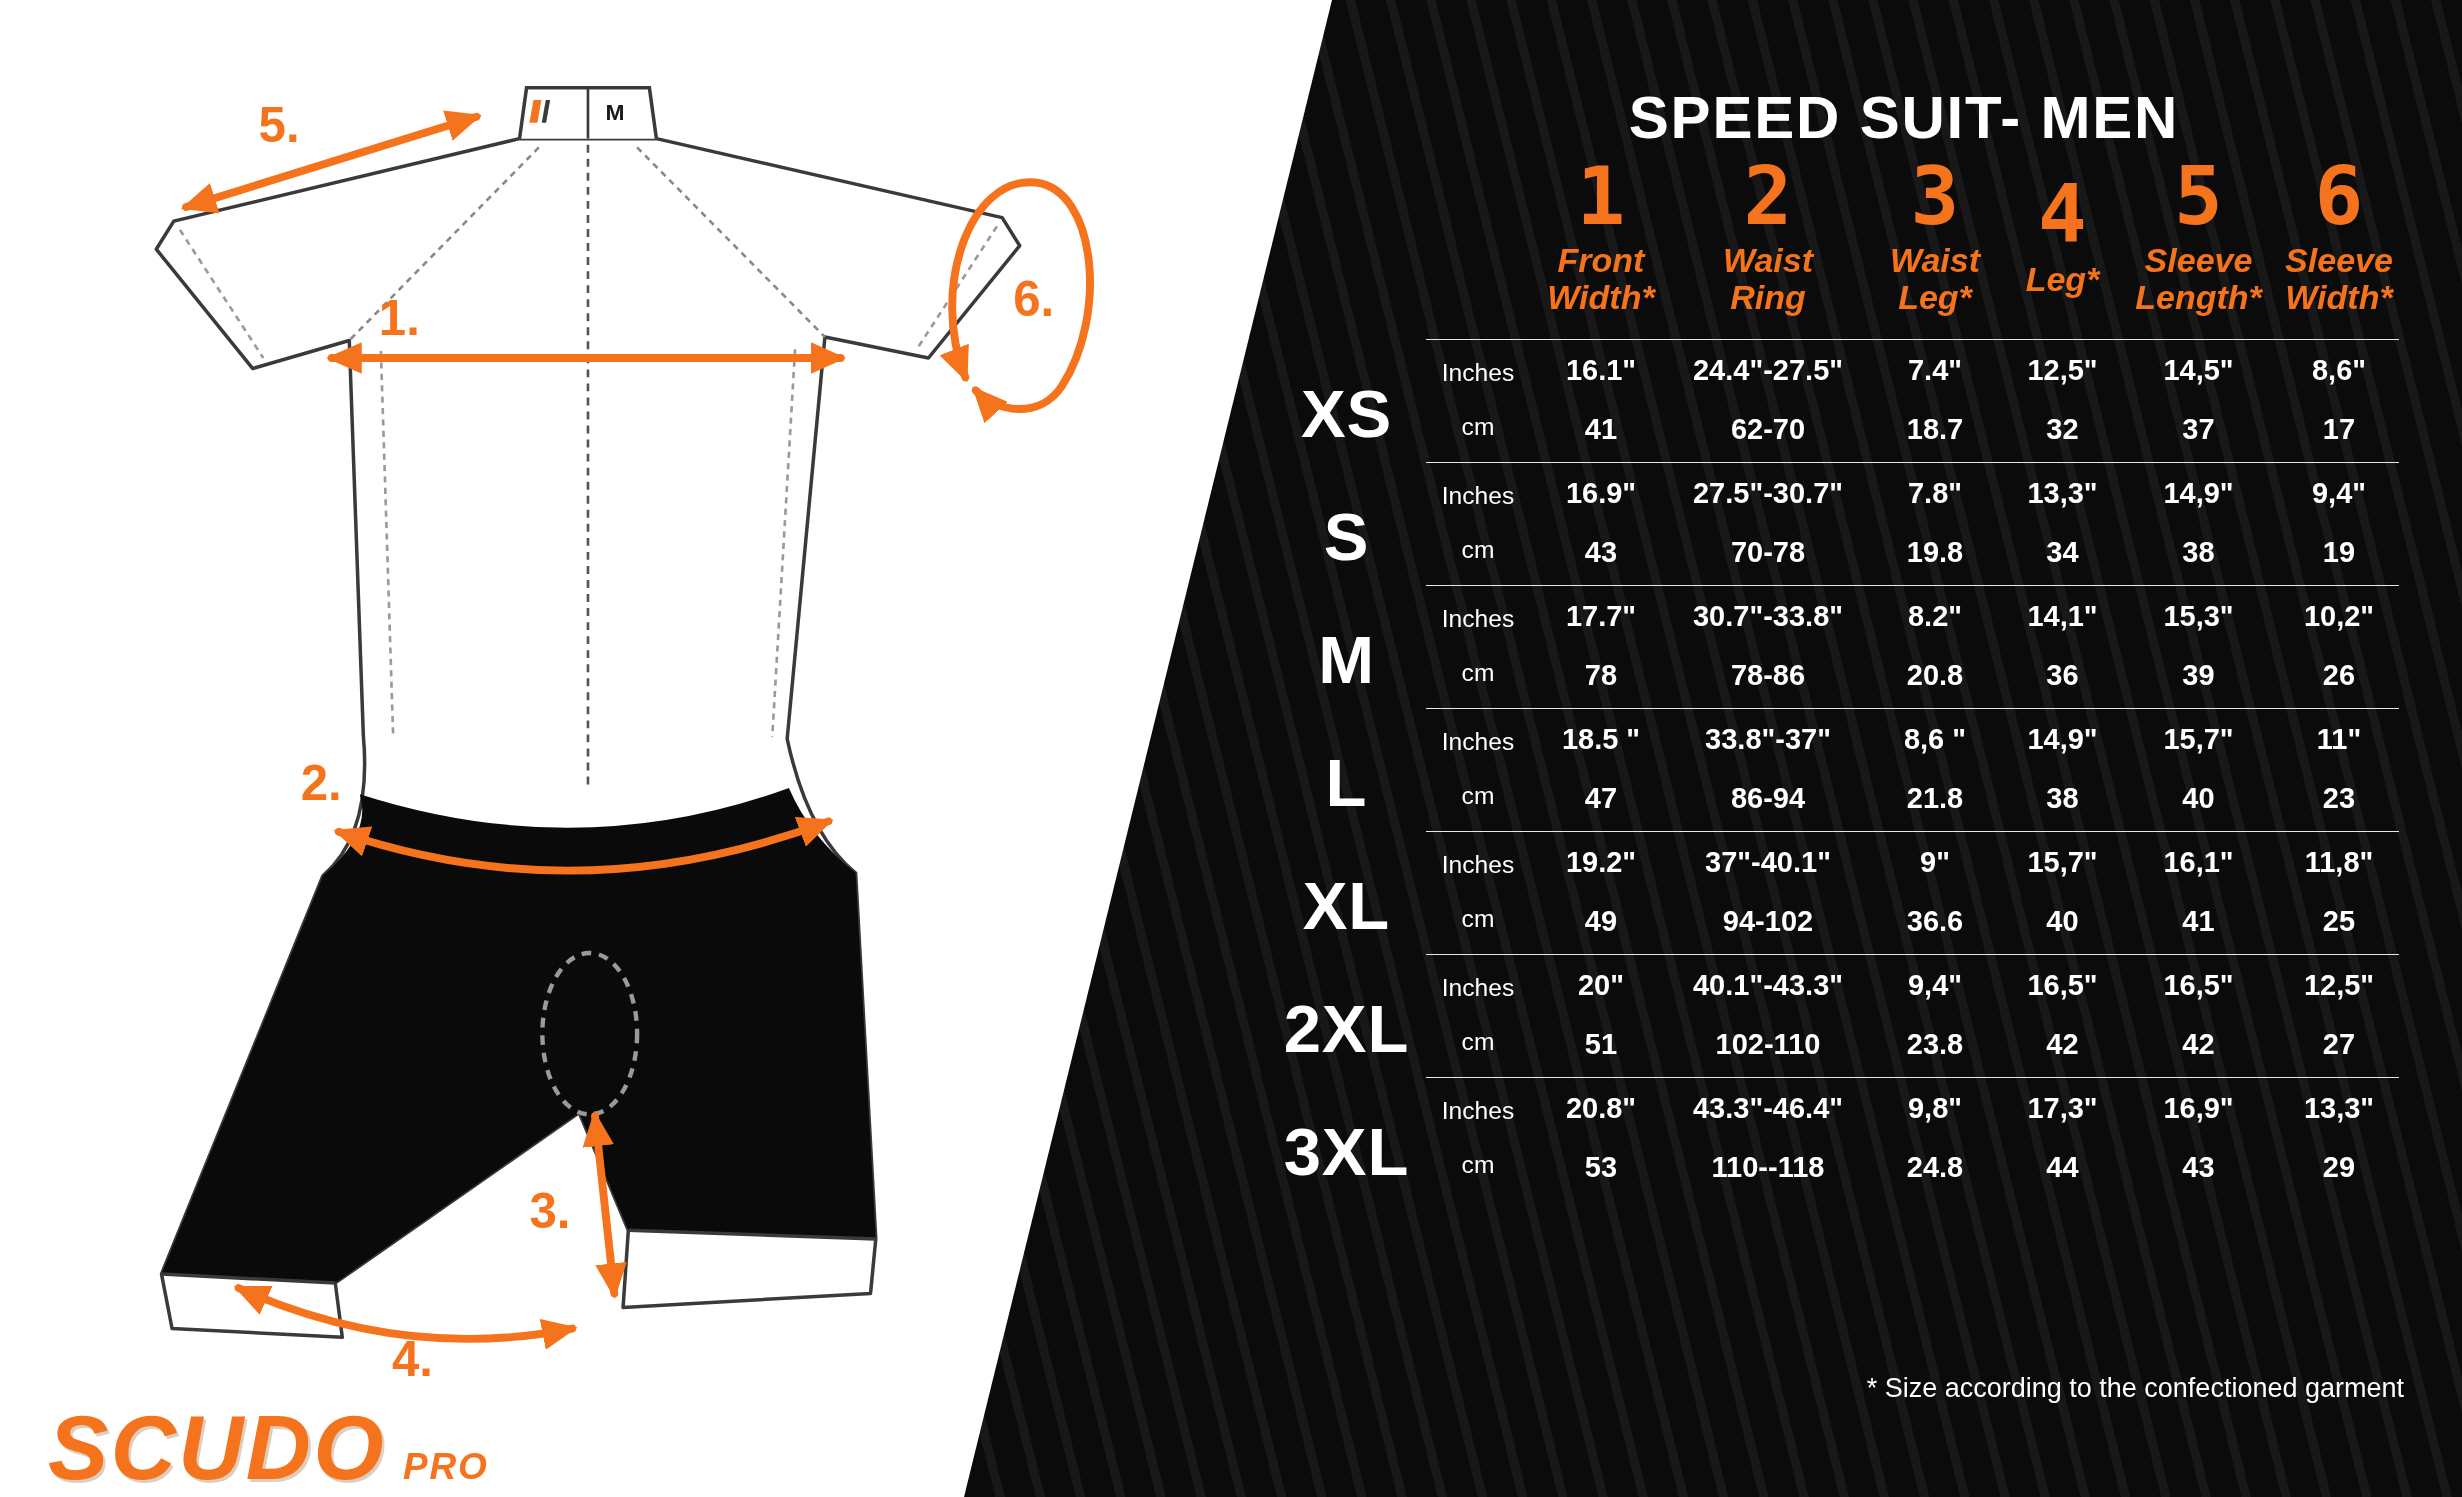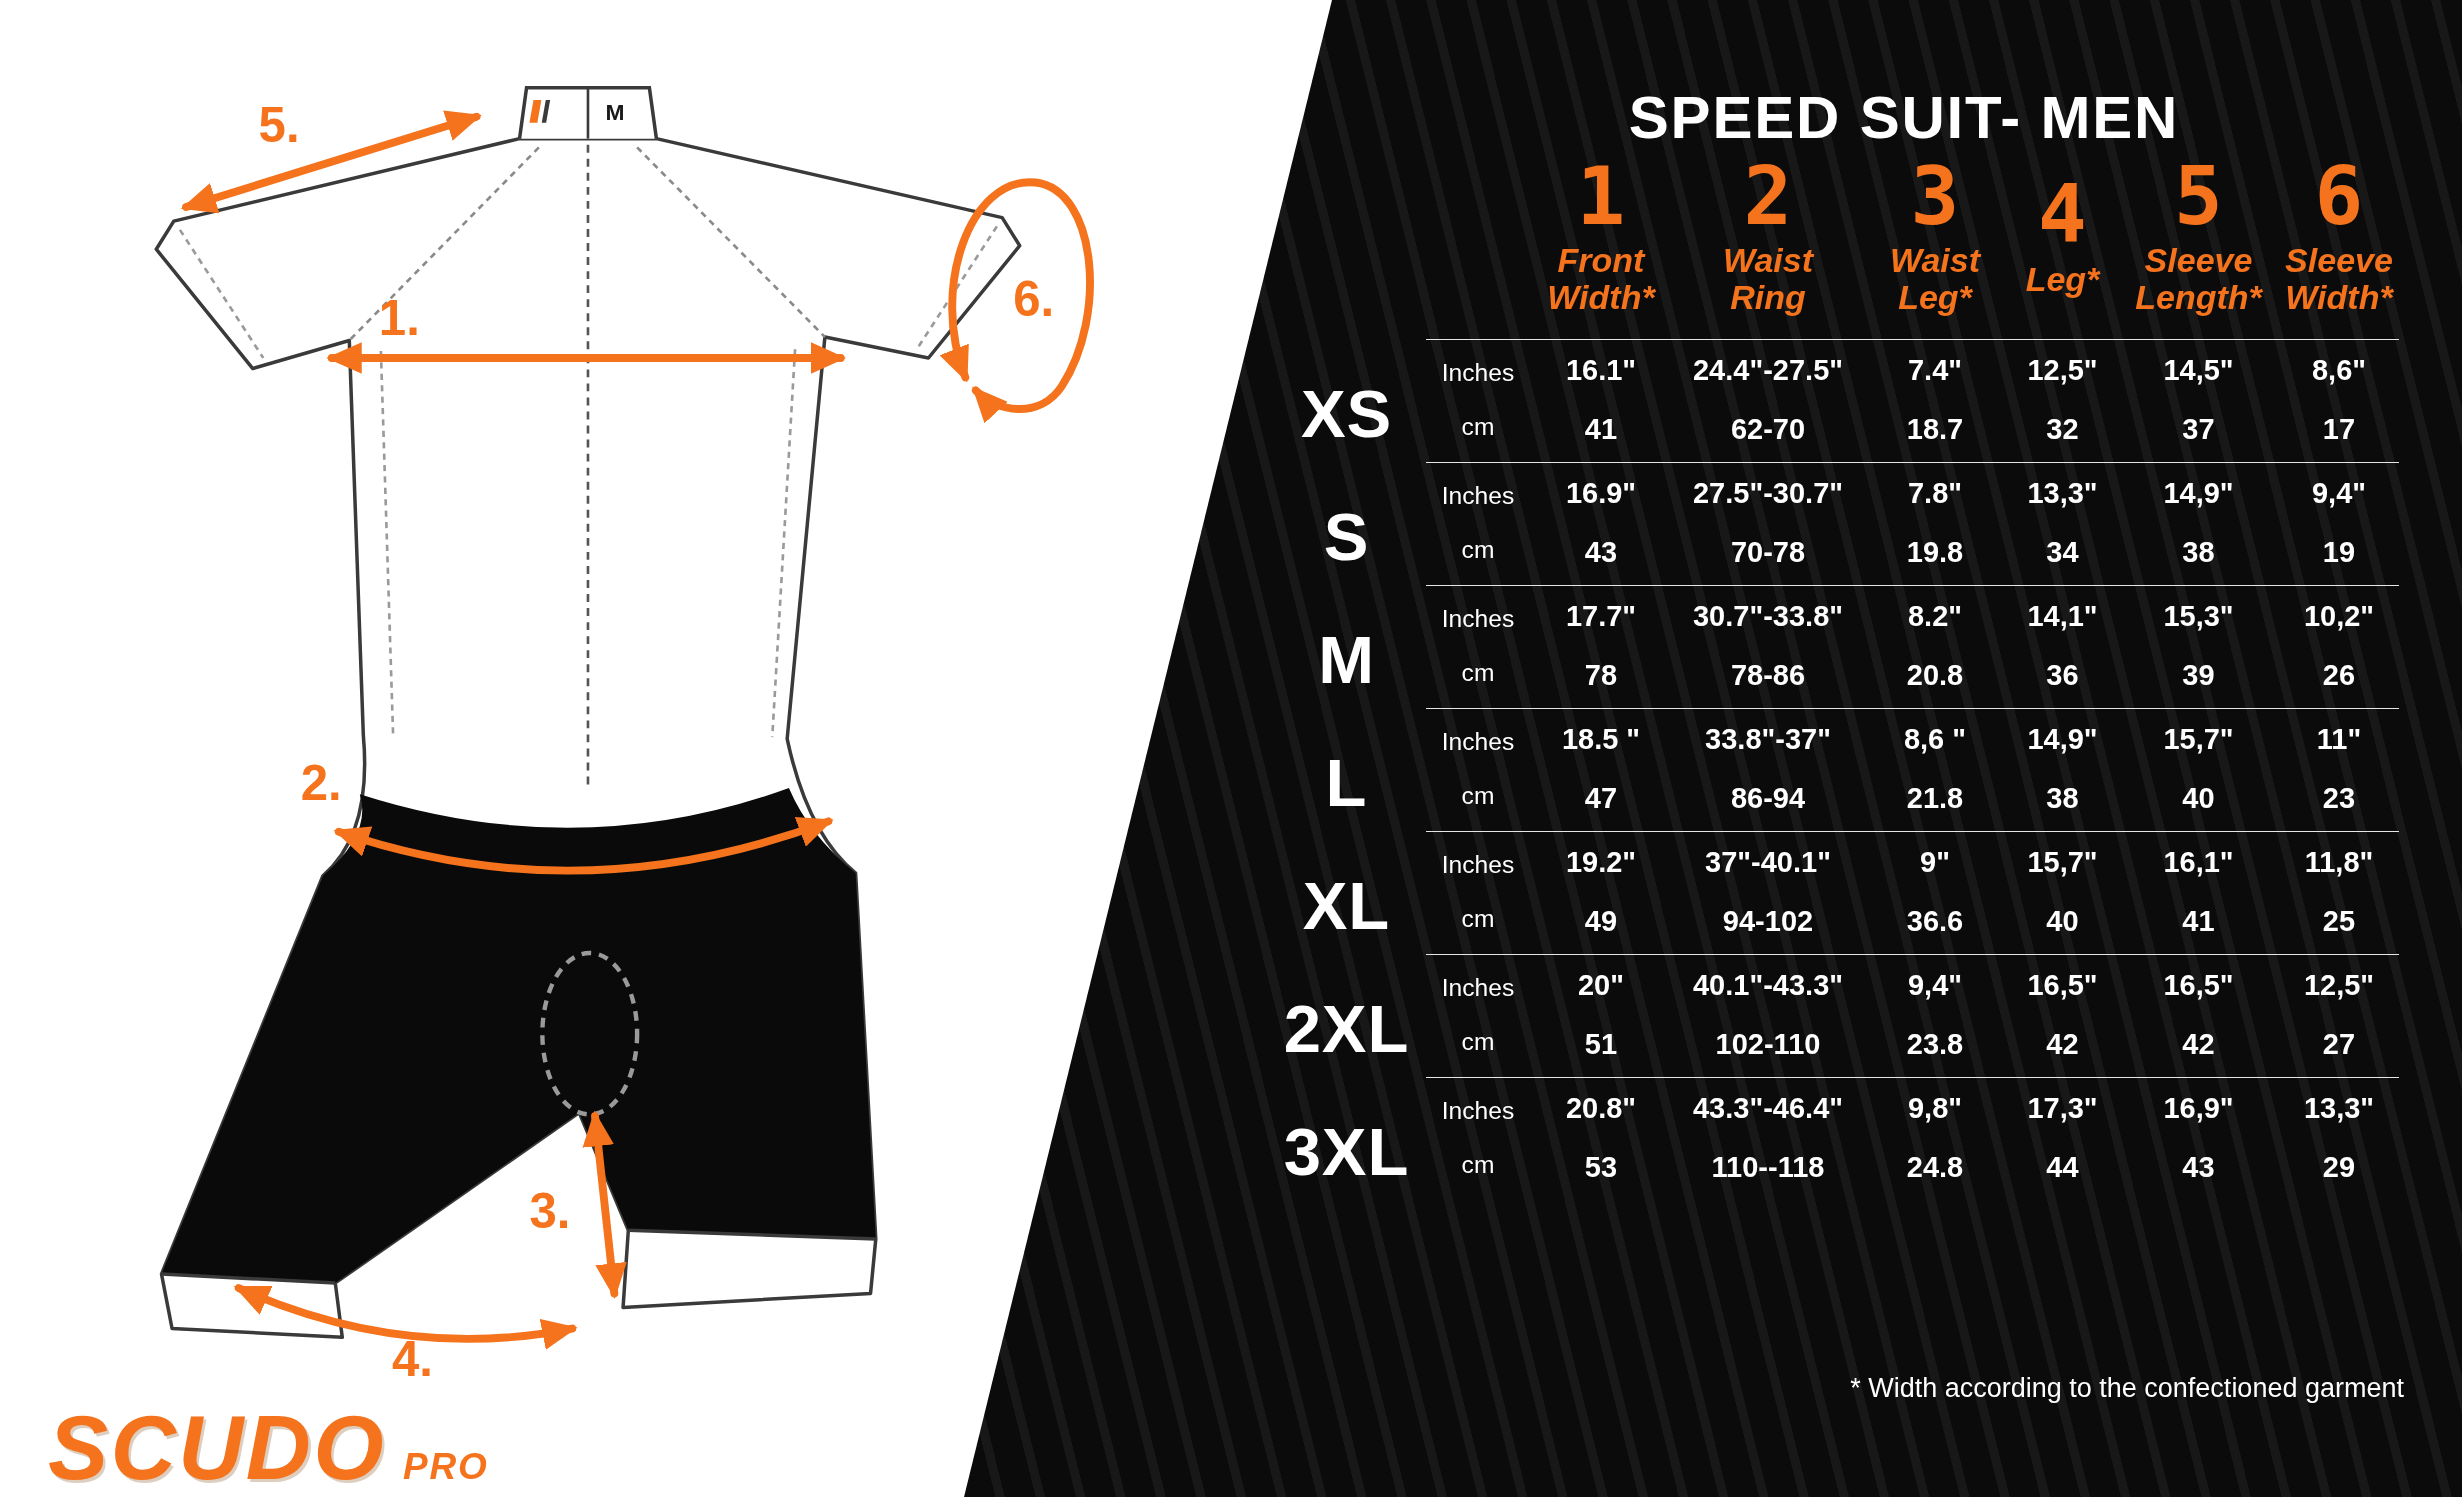--- a/index.html
+++ b/index.html
@@ -472,15 +472,15 @@
           <span>16,9"</span>
           <span>43</span>
         </div>
       <div class="val-cell">
           <span>13,3"</span>
           <span>29</span>
         </div>
     </div>
   </div>
 
-  <div class="footnote">* Width according to the confectioned garment</div>
+  <div class="footnote">* Size according to the confectioned garment</div>
 </div>
 
 
 </body></html>

